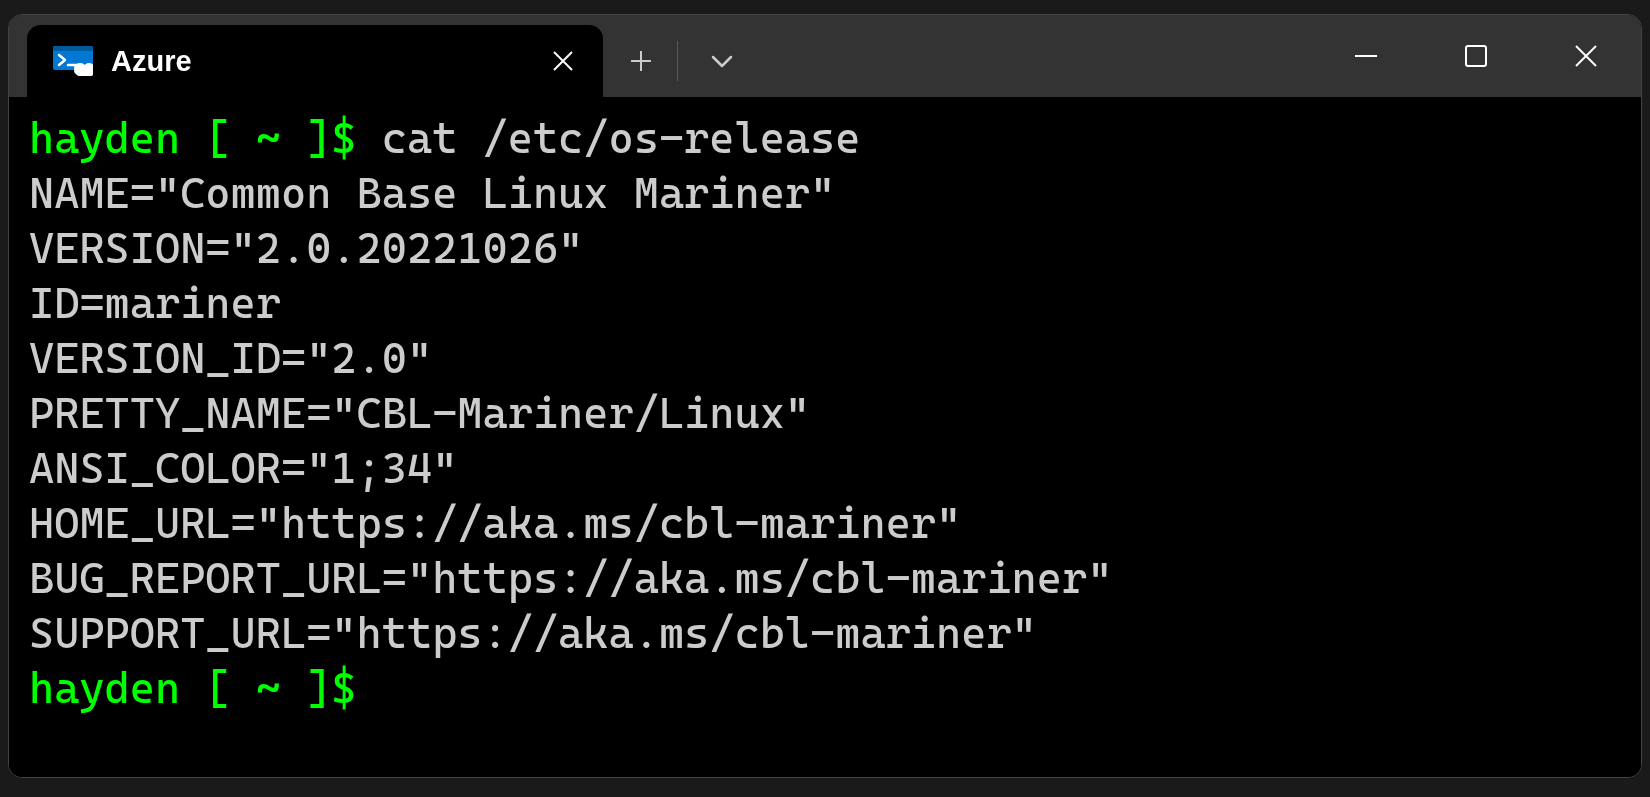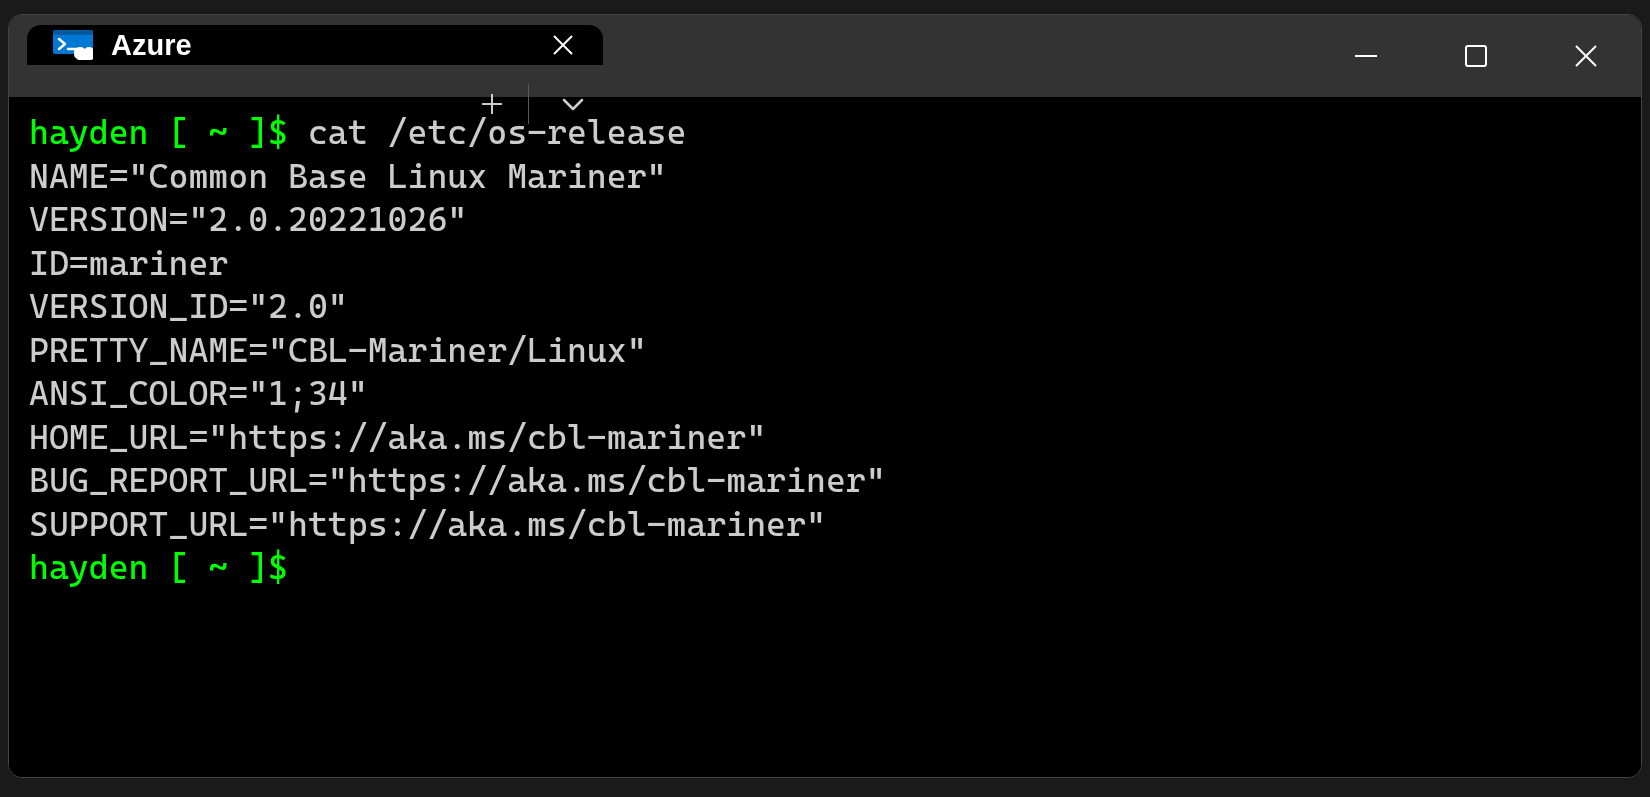--- a/index.html
+++ b/index.html
@@ -26,21 +26,20 @@
       background: #333333;
       display: flex;
       align-items: flex-end;
       position: relative;
     }
     .tab-area {
       display: flex;
       align-items: flex-end;
       height: 100%;
       padding-left: 18px;
-      flex-direction: column;
     }
     .tab {
       background: #000;
       height: 72px;
       width: 576px;
       border-radius: 14px 14px 0 0;
       display: flex;
       align-items: center;
       padding: 0 20px 0 26px;
       position: relative;
@@ -105,21 +104,21 @@
       display: flex;
       align-items: center;
       justify-content: center;
       color: #fff;
     }
     .terminal {
       flex: 1;
       background: #000;
       padding: 14px 20px;
       font-family: "Cascadia Mono", "Consolas", monospace;
-      font-size: 34px;
+      font-size: 43px;
       line-height: 1.28;
       color: #cccccc;
       white-space: pre;
       overflow: hidden;
     }
     .prompt { color: #00ff00; }
     .cmd { color: #cccccc; }
     svg { display: block; }
   </style>
 </head>

